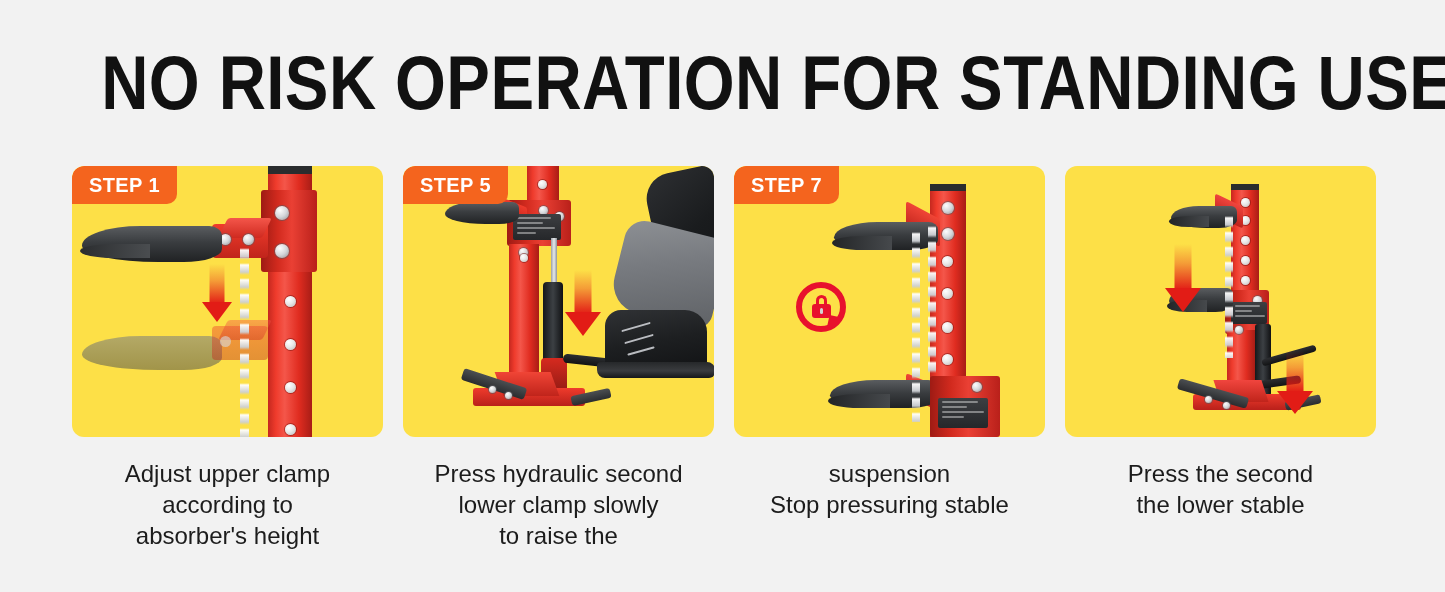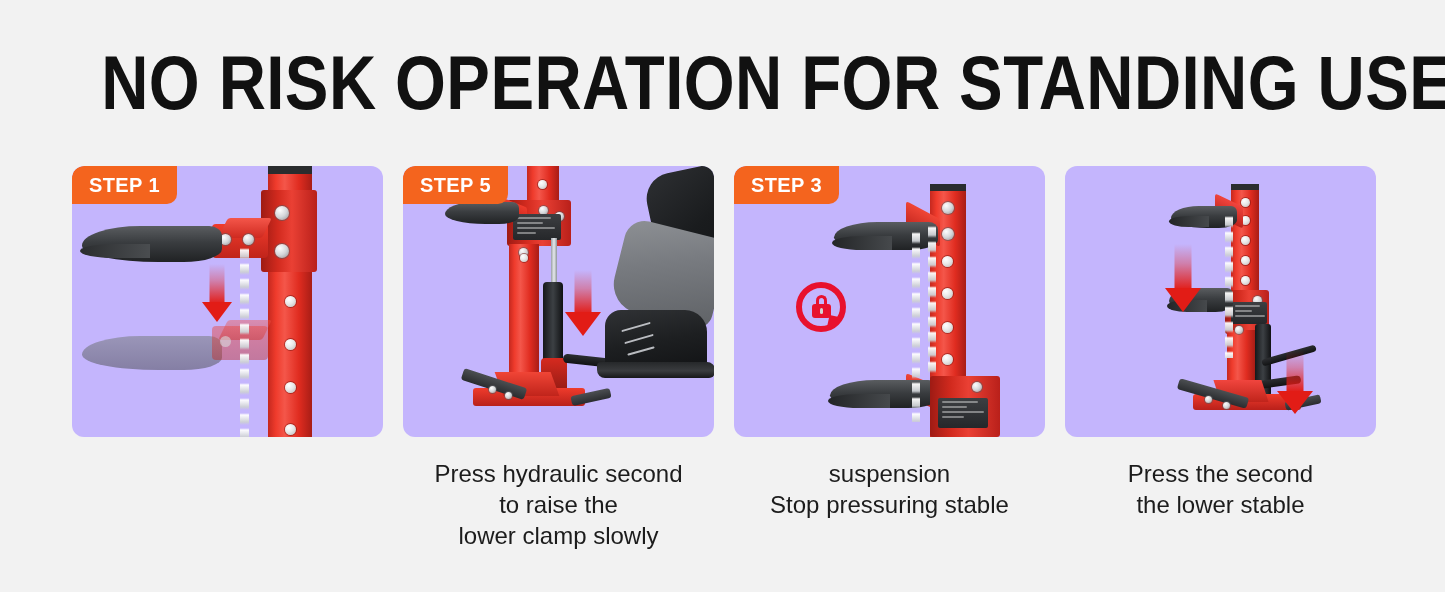--- a/index.html
+++ b/index.html
@@ -46,21 +46,21 @@
     width: 311px;
     display: flex;
     flex-direction: column;
     align-items: center;
   }
 
   .panel {
     position: relative;
     width: 311px;
     height: 271px;
-    background: #c4b5fd;
+    background: #fde047;
     border-radius: 12px;
     overflow: hidden;
   }
 
   .badge {
     position: absolute;
     left: 0;
     top: 0;
     height: 38px;
     padding: 0 17px 0 17px;
@@ -299,20 +299,25 @@
 
         <div class="arrow" style="left:124px; top:292px; width:34px; height:0;"></div>
       </div>
 
       <div class="arrow" style="left:130px; top:98px; width:30px; height:58px;">
         <div class="shaft" style="width:15px; height:40px;"></div>
         <div class="head" style="border-left-width:15px; border-right-width:15px; border-top-width:20px;"></div>
       </div>
     </div>
 
+    <div class="caption">
+      <div>Adjust upper clamp</div>
+      <div>according to</div>
+      <div>absorber's height</div>
+    </div>
   </div>
 
   <div class="step">
     <div class="panel">
 
       <div class="badge">STEP 5</div>
 
       <div class="scene">
 
         <div class="post" style="left:124px; top:0; width:32px; height:46px;"></div>
@@ -358,29 +363,29 @@
       </div>
 
       <div class="arrow" style="left:162px; top:104px; width:36px; height:66px;">
         <div class="shaft" style="width:17px; height:44px;"></div>
         <div class="head" style="border-left-width:18px; border-right-width:18px; border-top-width:24px;"></div>
       </div>
     </div>
 
     <div class="caption">
       <div>Press hydraulic second</div>
+      <div>lower clamp slowly</div>
       <div>to raise the</div>
-      <div>lower clamp slowly</div>
     </div>
   </div>
 
   <div class="step">
     <div class="panel">
 
-      <div class="badge">STEP 3</div>
+      <div class="badge">STEP 7</div>
 
       <div class="scene">
 
         <div class="post" style="left:196px; top:18px; width:36px; height:253px;"></div>
         <div style="position:absolute; left:196px; top:18px; width:36px; height:7px; background:#2a2c2e;"></div>
         <div class="bolt" style="left:208px; top:36px; width:12px; height:12px;"></div>
         <div class="bolt" style="left:208px; top:62px; width:12px; height:12px;"></div>
         <div class="hole" style="left:208px; top:90px; width:11px; height:11px;"></div>
         <div class="hole" style="left:208px; top:122px; width:11px; height:11px;"></div>
         <div class="hole" style="left:208px; top:156px; width:11px; height:11px;"></div>

